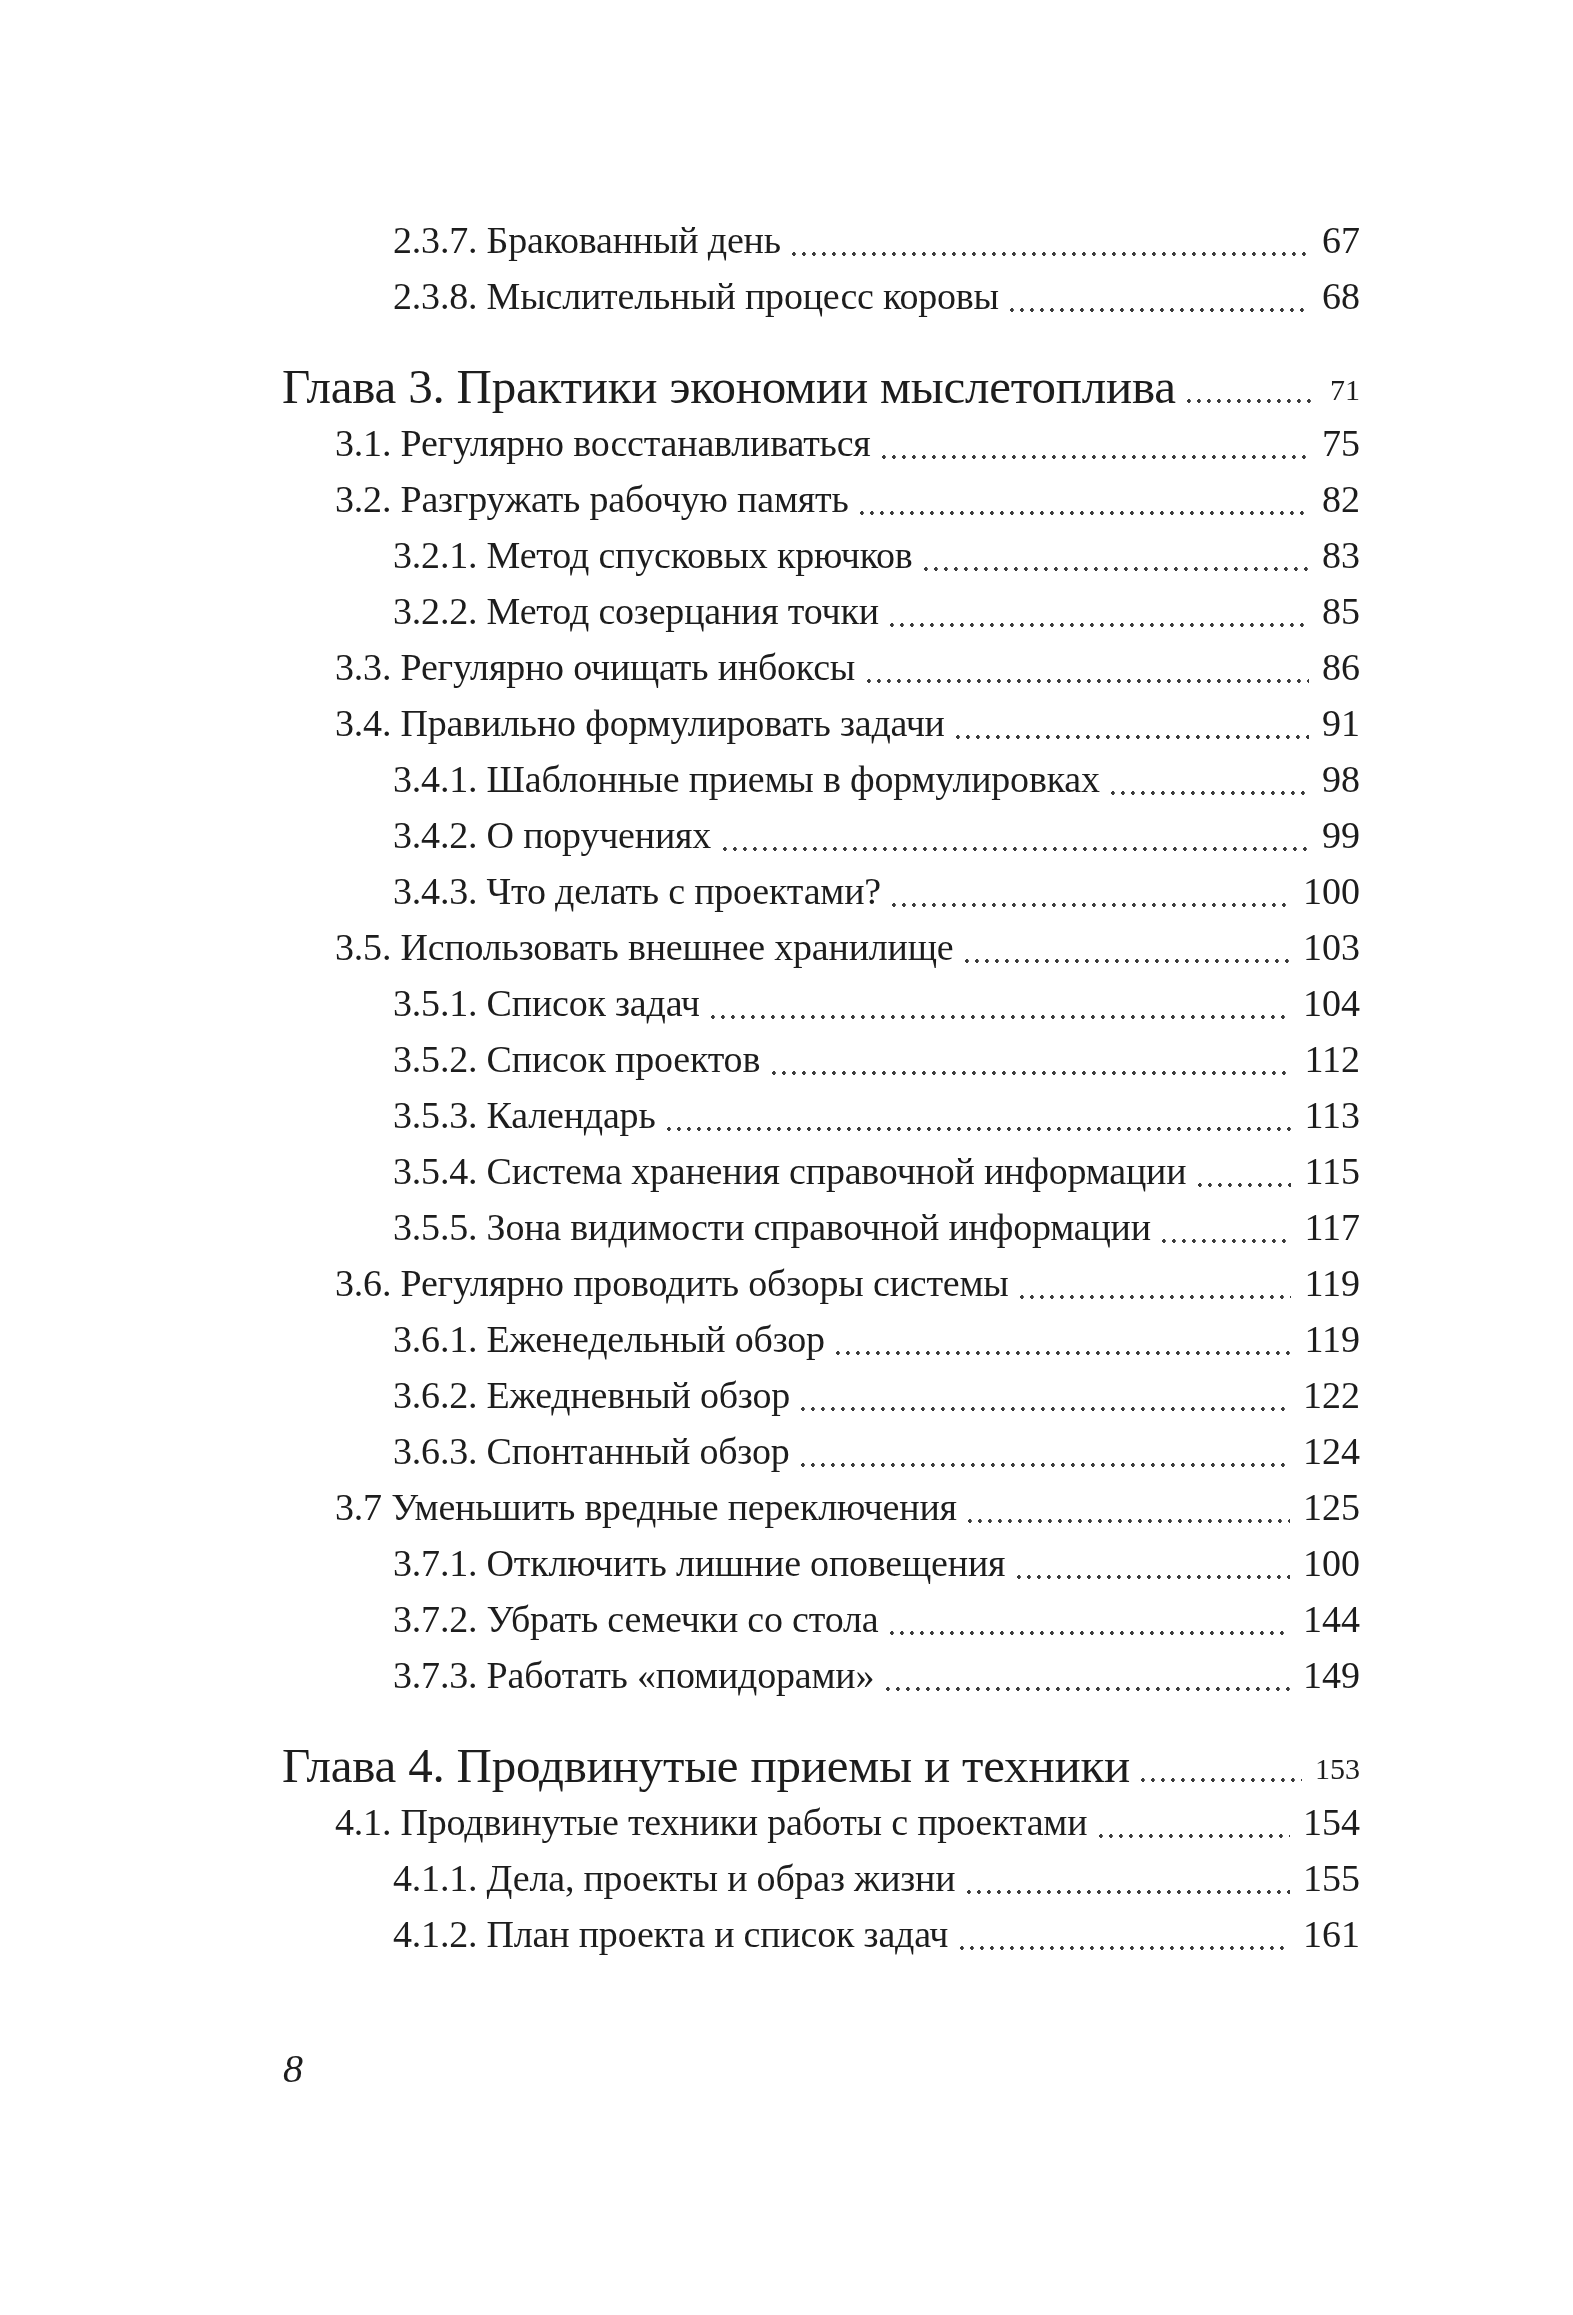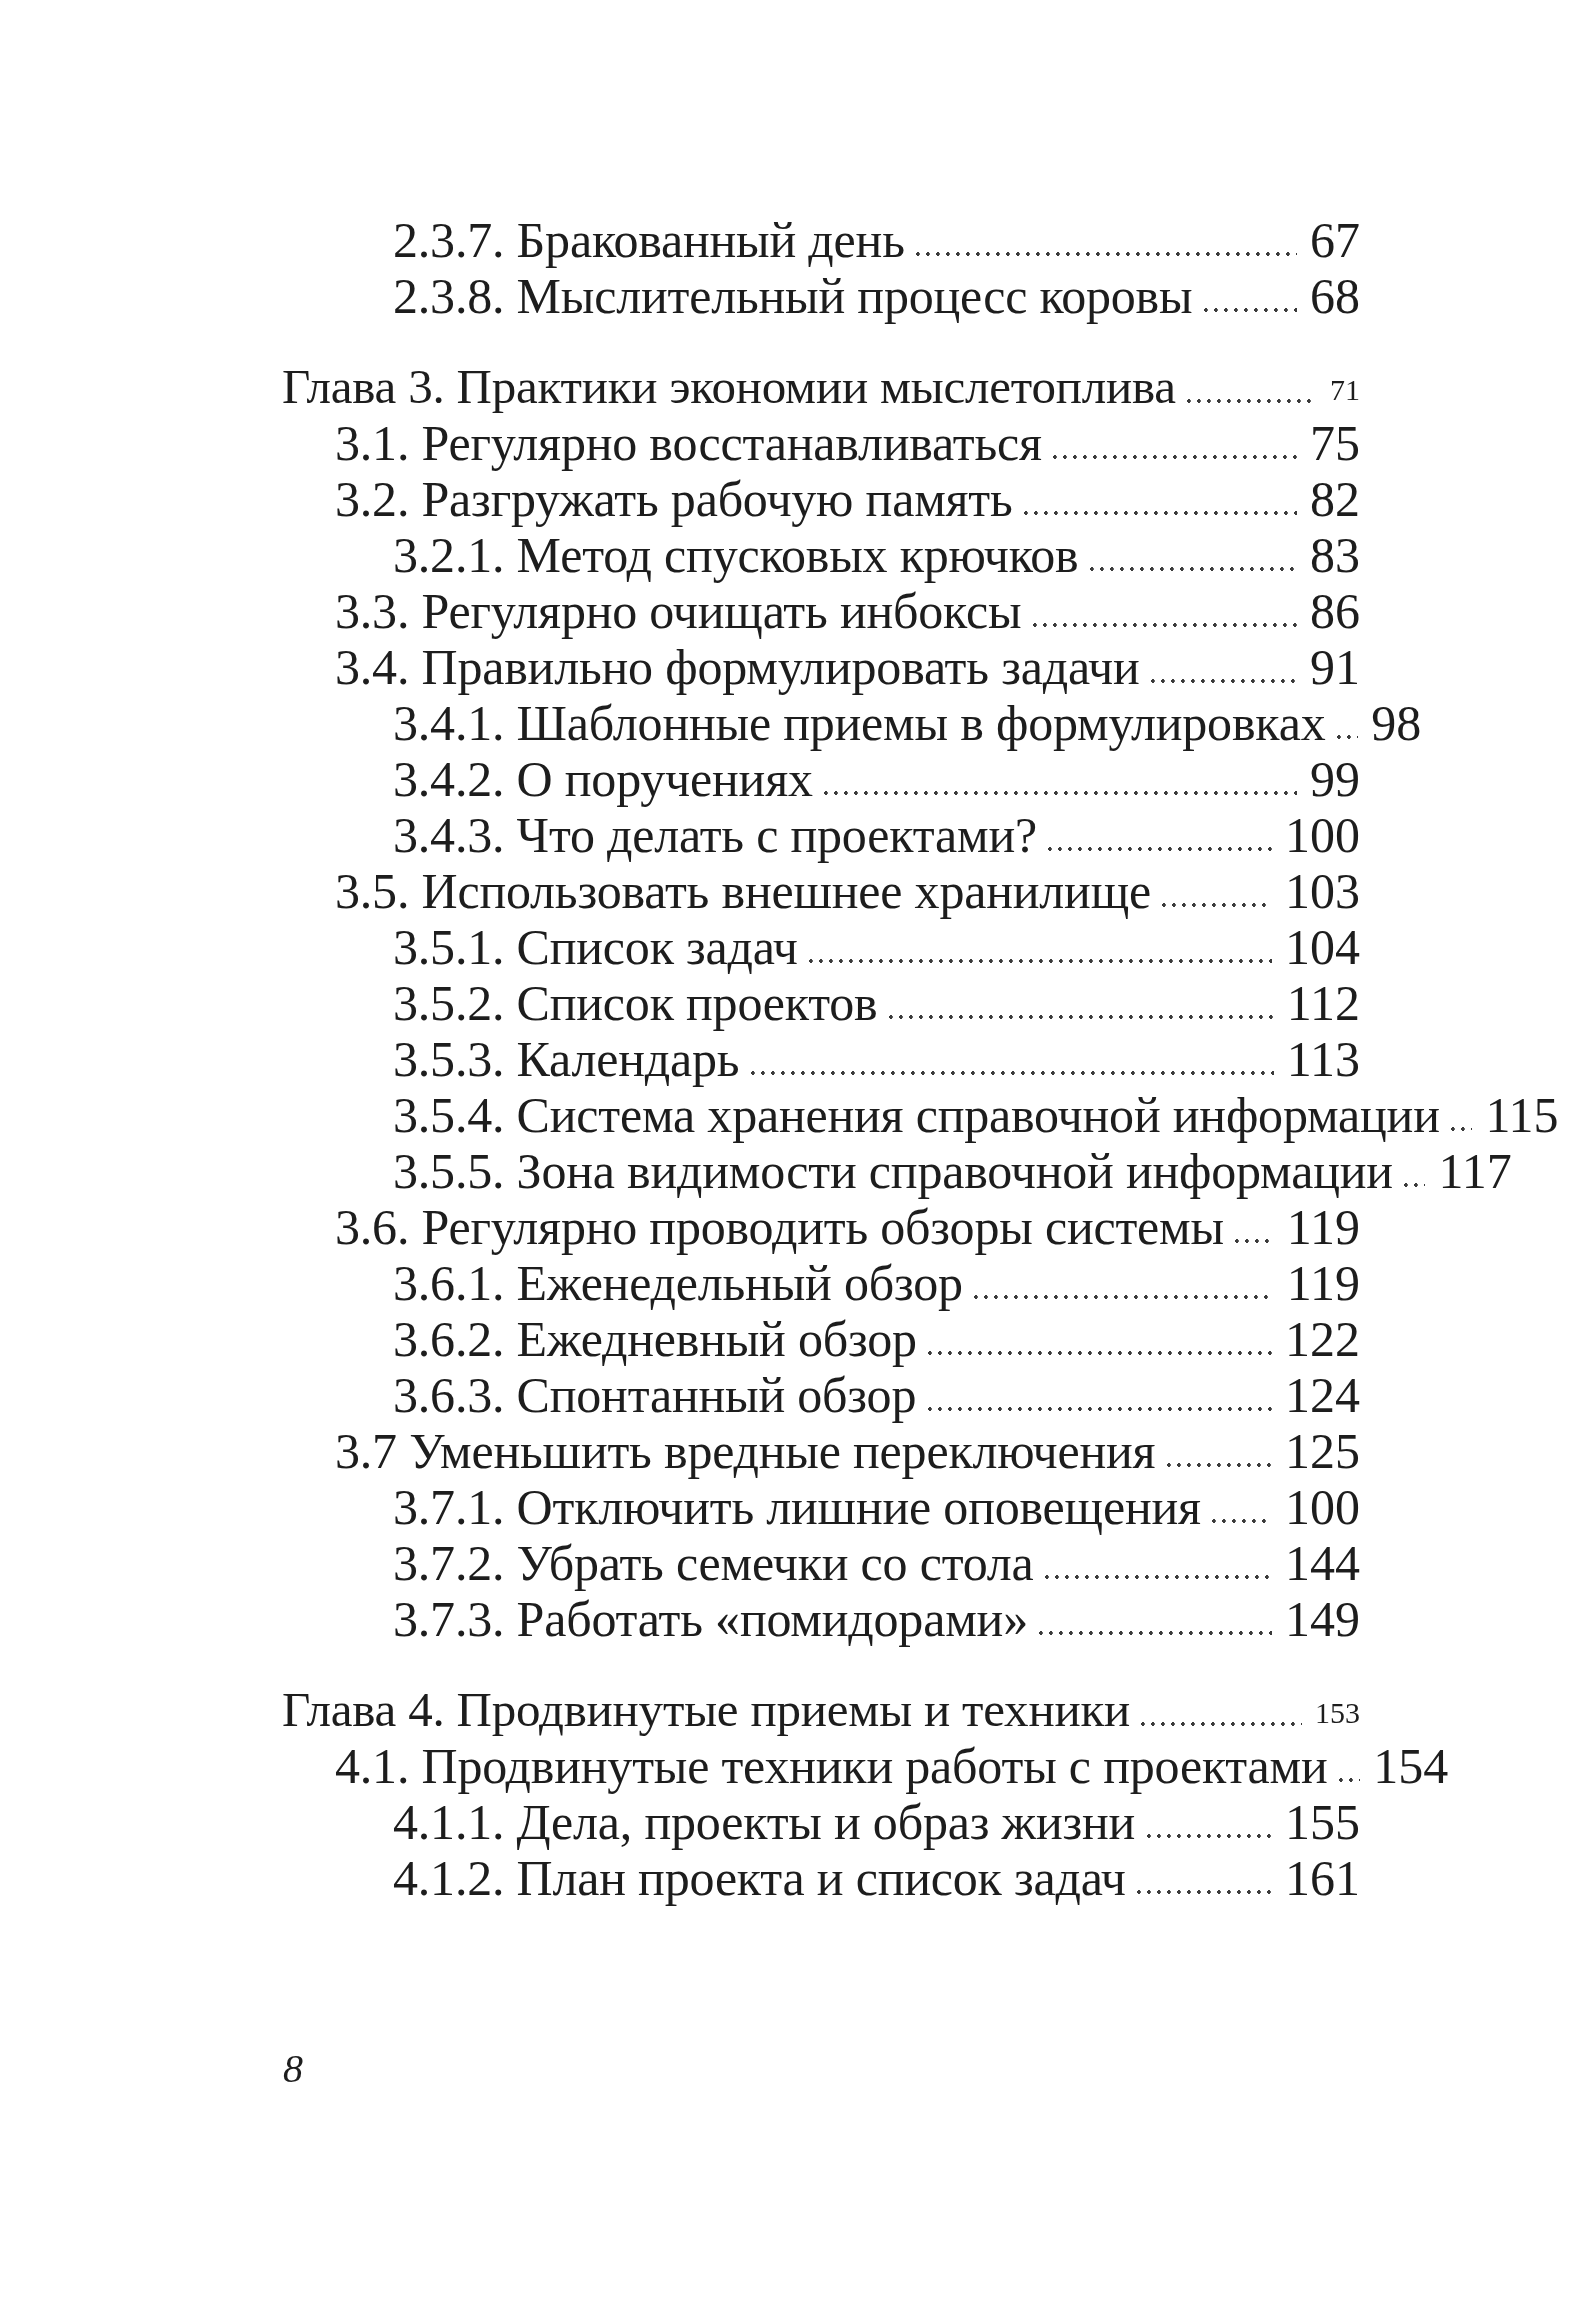--- a/index.html
+++ b/index.html
@@ -12,21 +12,21 @@
     overflow:hidden;
   }
   .toc {
     position:absolute;
     left:282px; right:213px; top:212px;
   }
   .row {
     display:flex;
     align-items:stretch;
     height:56px;
-    font-size:50px;
+    font-size:38px;
   }
   .row .label {
     white-space:nowrap;
     line-height:56px;
     letter-spacing:-0.2px;
   }
   .row .num {
     white-space:nowrap;
     line-height:56px;
     flex:0 0 auto;
@@ -90,20 +90,25 @@
       <div class="row lvl-sub1">
         <span class="label">3.2. Разгружать рабочую память</span>
         <span class="dots"></span>
         <span class="num">82</span>
       </div>
       <div class="row lvl-sub2">
         <span class="label">3.2.1. Метод спусковых крючков</span>
         <span class="dots"></span>
         <span class="num">83</span>
       </div>
+      <div class="row lvl-sub2">
+        <span class="label">3.2.2. Метод созерцания точки</span>
+        <span class="dots"></span>
+        <span class="num">85</span>
+      </div>
       <div class="row lvl-sub1">
         <span class="label">3.3. Регулярно очищать инбоксы</span>
         <span class="dots"></span>
         <span class="num">86</span>
       </div>
       <div class="row lvl-sub1">
         <span class="label">3.4. Правильно формулировать задачи</span>
         <span class="dots"></span>
         <span class="num">91</span>
       </div>

